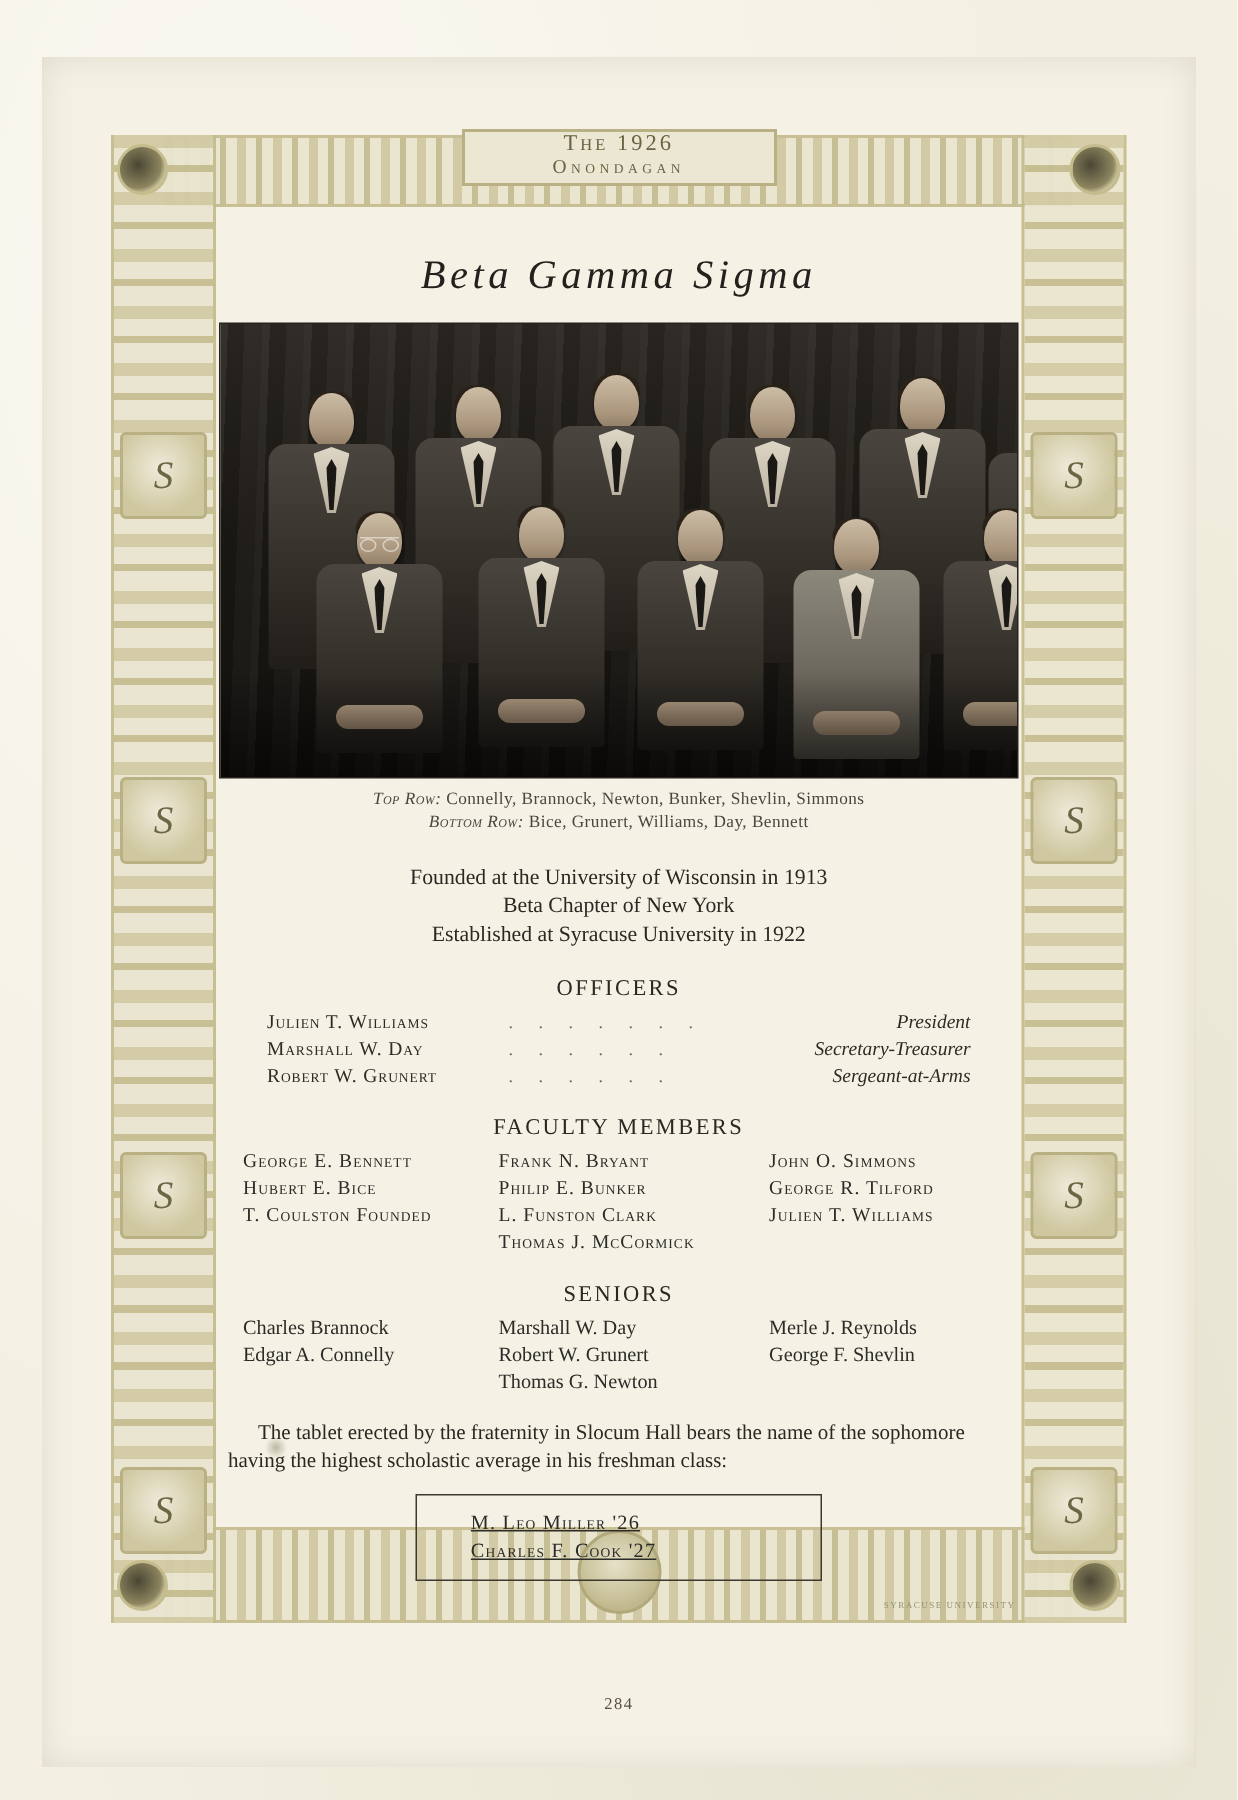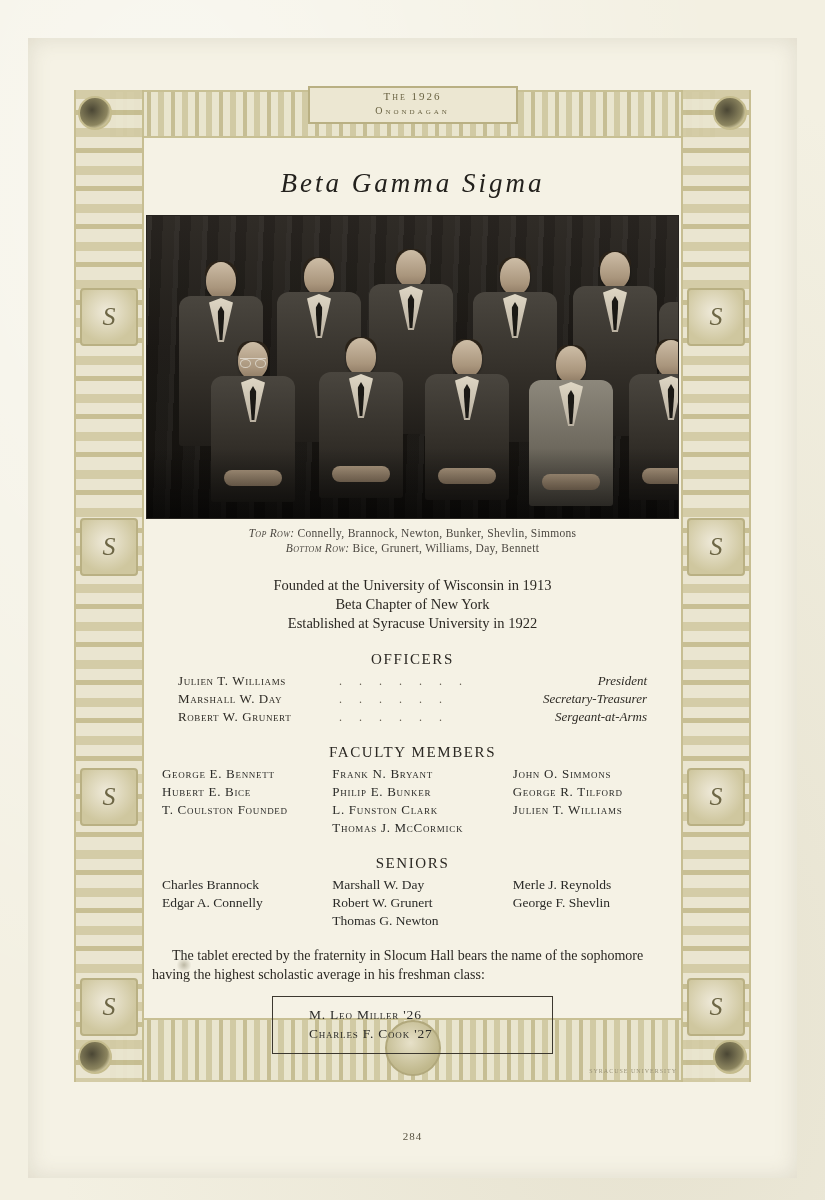--- a/index.html
+++ b/index.html
@@ -104,27 +104,27 @@
     width: 206px;
     height: 34px;
     background: #ece7d2;
     border: 2px solid #b9b083;
     text-align: center;
     color: #6a6343;
     font-family: "Liberation Serif", serif;
     letter-spacing: 2px;
   }
   .masthead .yr {
-    font-size: 11px;
+    font-size: 15px;
     line-height: 13px;
     padding-top: 2px;
     font-variant: small-caps;
   }
   .masthead .nm {
-    font-size: 10px;
+    font-size: 13px;
     line-height: 16px;
     font-variant: small-caps;
     letter-spacing: 3px;
   }
 
   .bottom-seal {
     position: absolute;
     left: 50%;
     transform: translateX(-50%);
     bottom: 102px;
@@ -346,21 +346,22 @@
     font-size: 14px;
     line-height: 19px;
     text-indent: 20px;
     color: #2b2823;
   }
 
   .tablet-box {
     margin: 12px auto 0 auto;
     width: 46%;
     border: 1px solid #3c382f;
-    padding: 8px 24px 10px 10px;
+    padding: 8px 14px 10px 10px;
+    text-decoration: underline;
   }
   .tablet-box div {
     font-variant: small-caps;
     font-size: 13.5px;
     letter-spacing: .8px;
     padding-left: 26px;
     line-height: 19px;
   }
 
   .page-num {

